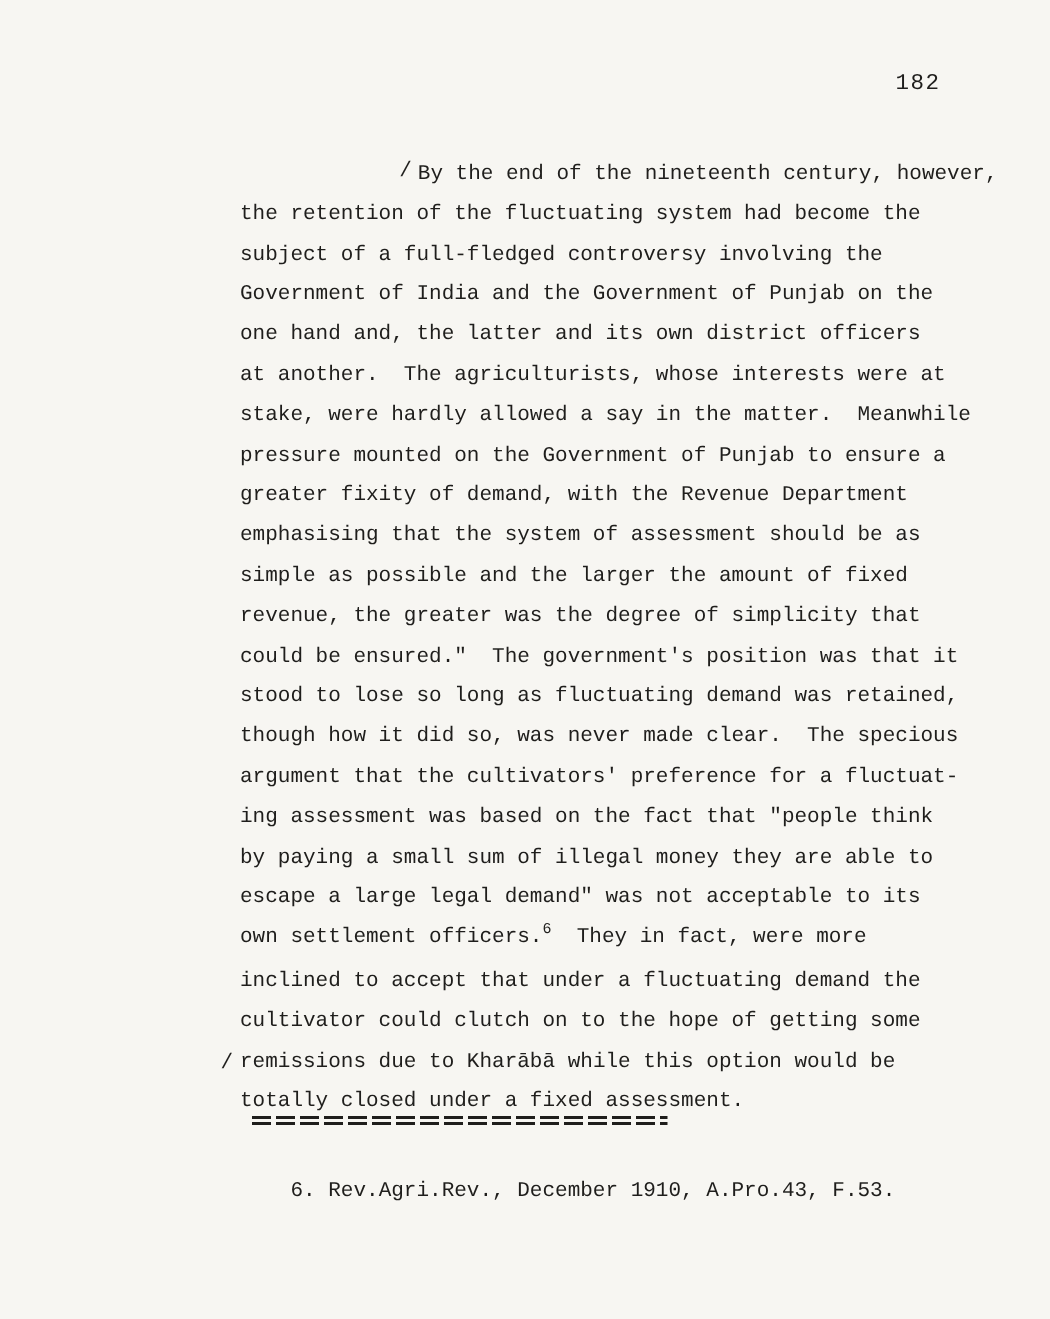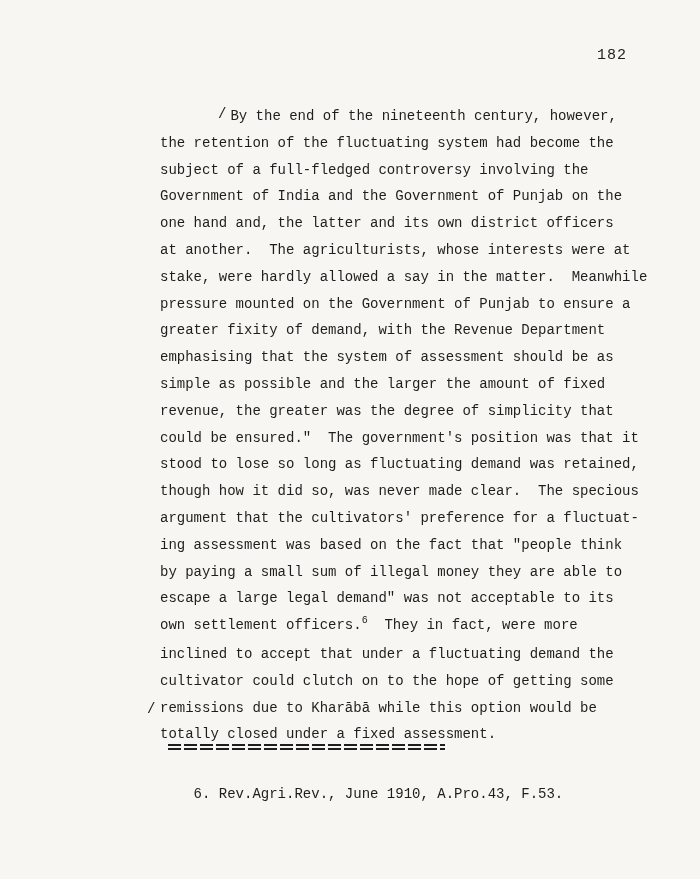--- a/index.html
+++ b/index.html
@@ -28,21 +28,21 @@
   }
   .body-text {
     position: absolute;
     left: 160px; top: 103px;
     width: 505px;
     font-size: 14px;
     line-height: 26.8px;
     white-space: pre;
   }
   .line { position: relative; }
-  .line.indent { padding-left: 58px; }
+  .line.indent { padding-left: 58px; text-align: right; }
   .slash {
     position: relative;
     top: -2px;
     margin-right: 4px;
   }
   .margin-slash {
     position: absolute;
     left: -13px;
     top: 1px;
   }
@@ -80,16 +80,16 @@
   <div class="page-number">182</div>
 
   <div class="body-text"><div class="line indent"><span class="slash">/</span><span>By the end of the nineteenth century, however,</span></div><div class="line"><span>the retention of the fluctuating system had become the</span></div><div class="line"><span>subject of a full-fledged controversy involving the</span></div><div class="line"><span>Government of India and the Government of Punjab on the</span></div><div class="line"><span>one hand and, the latter and its own district officers</span></div><div class="line"><span>at another.  The agriculturists, whose interests were at</span></div><div class="line"><span>stake, were hardly allowed a say in the matter.  Meanwhile</span></div><div class="line"><span>pressure mounted on the Government of Punjab to ensure a</span></div><div class="line"><span>greater fixity of demand, with the Revenue Department</span></div><div class="line"><span>emphasising that the system of assessment should be as</span></div><div class="line"><span>simple as possible and the larger the amount of fixed</span></div><div class="line"><span>revenue, the greater was the degree of simplicity that</span></div><div class="line"><span>could be ensured."  The government's position was that it</span></div><div class="line"><span>stood to lose so long as fluctuating demand was retained,</span></div><div class="line"><span>though how it did so, was never made clear.  The specious</span></div><div class="line"><span>argument that the cultivators' preference for a fluctuat-</span></div><div class="line"><span>ing assessment was based on the fact that "people think</span></div><div class="line"><span>by paying a small sum of illegal money they are able to</span></div><div class="line"><span>escape a large legal demand" was not acceptable to its</span></div><div class="line"><span>own settlement officers.</span><span class="sup">6</span><span>  They in fact, were more</span></div><div class="line"><span>inclined to accept that under a fluctuating demand the</span></div><div class="line"><span>cultivator could clutch on to the hope of getting some</span></div><div class="line"><span class="margin-slash">/</span><span>remissions due to </span><span class="underline">Kharābā</span><span> while this option would be</span></div><div class="line"><span>totally closed under a fixed assessment.</span></div></div>
 
   <div class="footnote-separator">
     <div class="dash-row"></div>
     <div class="dash-row"></div>
   </div>
 
   <div class="footnote">
-    <span>6. Rev.Agri.Rev., June 1910, A.Pro.43, F.53.</span>
+    <span>6. Rev.Agri.Rev., December 1910, A.Pro.43, F.53.</span>
   </div>
 
 </div>
 
 </body></html>

